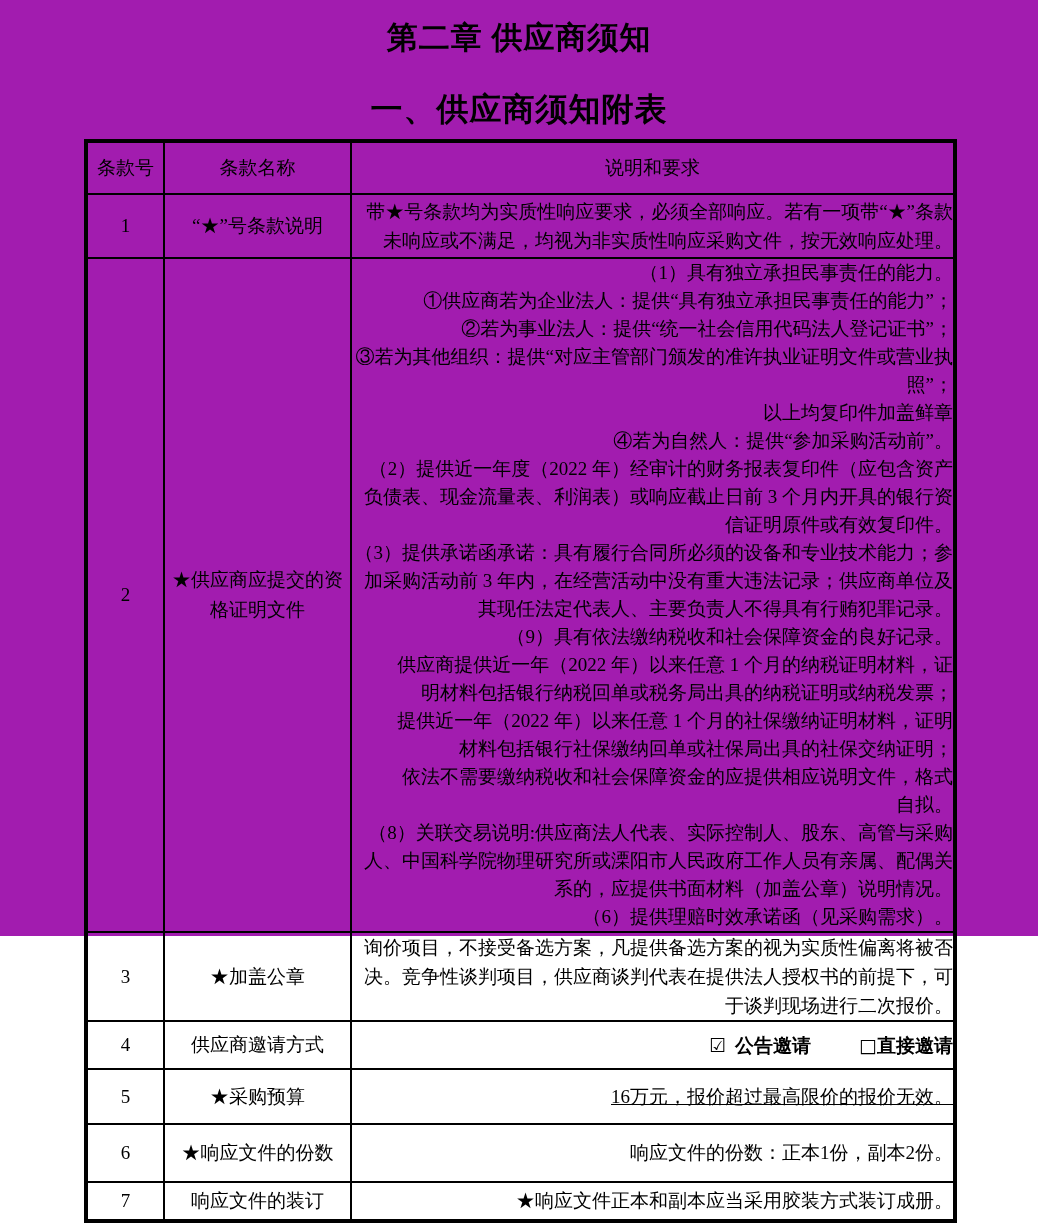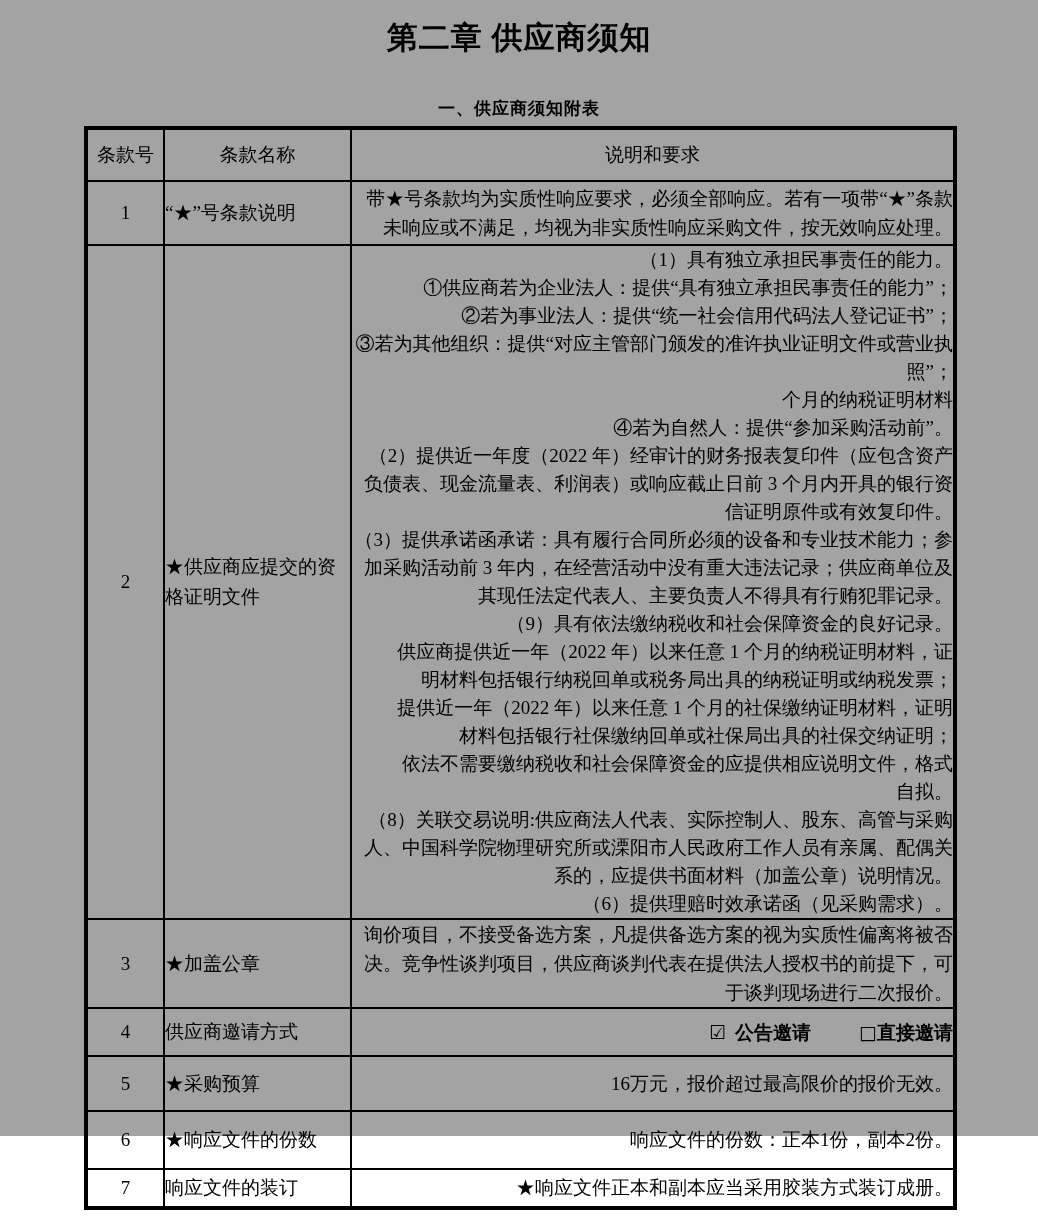--- a/index.html
+++ b/index.html
@@ -4,41 +4,41 @@
 <style>
   * { box-sizing: border-box; }
   html, body {
     margin: 0; padding: 0;
     background: #ffffff;
     width: 1038px; height: 1224px;
     font-family: "Liberation Serif", serif;
     color: #000000;
     overflow: hidden;
   }
-  .page { position: relative; width: 1038px; height: 1136px; background: #a3a3a3; }
+  .page { position: relative; width: 1038px; height: 936px; background: #a21caf; }
 
   .doc-title {
     margin: 0; padding-top: 20px;
     text-align: center;
     font-size: 31px; font-weight: bold;
     letter-spacing: 1px;
     line-height: 36px;
   }
   .doc-subtitle {
     margin: 0; padding-top: 38px;
     text-align: center;
-    font-size: 17px; font-weight: bold;
+    font-size: 32px; font-weight: bold;
     letter-spacing: 1px;
     line-height: 30px;
   }
 
   table.notice-table {
     border-collapse: collapse;
     table-layout: fixed;
-    margin: 2px 0 0 84px;
+    margin: 15px 0 0 84px;
     width: 869px;
     border: 4px solid #000;
   }
   .notice-table th, .notice-table td {
     border: 2px solid #000;
     font-size: 19px;
     font-weight: normal;
     padding: 0;
     vertical-align: middle;
   }
@@ -49,25 +49,25 @@
   tr.row-header { height: 53px; }
   tr.row-1 { height: 64px; }
   tr.row-2 { height: 659px; }
   tr.row-3 { height: 86px; }
   tr.row-4 { height: 48px; }
   tr.row-5 { height: 55px; }
   tr.row-6 { height: 58px; }
   tr.row-7 { height: 39px; }
 
   .cell-no   { text-align: center; }
-  .cell-name { text-align: left; line-height: 30px; padding: 0 6px; }
+  .cell-name { text-align: center; line-height: 30px; padding: 0 6px; }
   .cell-desc { text-align: right; padding: 2px 8px 2px 6px; }
   .cell-desc p { margin: 0; line-height: 28px; }
   .cell-desc.roomy p { line-height: 29px; }
-  .cell-desc p.indent-sm { padding-left: 9px; }
+  .cell-desc p.indent-sm { padding-left: 9px; text-decoration: underline; }
 
   .cell-header { text-align: center; }
 
   .option { white-space: nowrap; font-weight: bold; }
   .option + .option { margin-left: 48px; }
   .option .box { font-family: "DejaVu Sans", sans-serif; font-size: 19px; }
   .option .box.checked { margin-right: 9px; }
 </style>
 </head>
 <body>
@@ -101,21 +101,21 @@
       </tr>
 
       <tr class="row-2">
         <td class="cell-no">2</td>
         <td class="cell-name">★供应商应提交的资格证明文件</td>
         <td class="cell-desc">
           <p>（1）具有独立承担民事责任的能力。</p>
           <p>①供应商若为企业法人：提供“具有独立承担民事责任的能力”；</p>
           <p>②若为事业法人：提供“统一社会信用代码法人登记证书”；</p>
           <p>③若为其他组织：提供“对应主管部门颁发的准许执业证明文件或营业执照”；</p>
-          <p>　 个月的纳税证明材料</p>
+          <p>　 以上均复印件加盖鲜章</p>
           <p>④若为自然人：提供“参加采购活动前”。</p>
           <p>（2）提供近一年度（2022 年）经审计的财务报表复印件（应包含资产负债表、现金流量表、利润表）或响应截止日前 3 个月内开具的银行资信证明原件或有效复印件。</p>
           <p>（3）提供承诺函承诺：具有履行合同所必须的设备和专业技术能力；参加采购活动前 3 年内，在经营活动中没有重大违法记录；供应商单位及其现任法定代表人、主要负责人不得具有行贿犯罪记录。</p>
           <p>（9）具有依法缴纳税收和社会保障资金的良好记录。</p>
           <p>　　供应商提供近一年（2022 年）以来任意 1 个月的纳税证明材料，证明材料包括银行纳税回单或税务局出具的纳税证明或纳税发票；</p>
           <p>　　提供近一年（2022 年）以来任意 1 个月的社保缴纳证明材料，证明材料包括银行社保缴纳回单或社保局出具的社保交纳证明；</p>
           <p>　　依法不需要缴纳税收和社会保障资金的应提供相应说明文件，格式自拟。</p>
           <p>（8）关联交易说明:供应商法人代表、实际控制人、股东、高管与采购人、中国科学院物理研究所或溧阳市人民政府工作人员有亲属、配偶关系的，应提供书面材料（加盖公章）说明情况。</p>
           <p>（6）提供理赔时效承诺函（见采购需求）。</p>
         </td>

